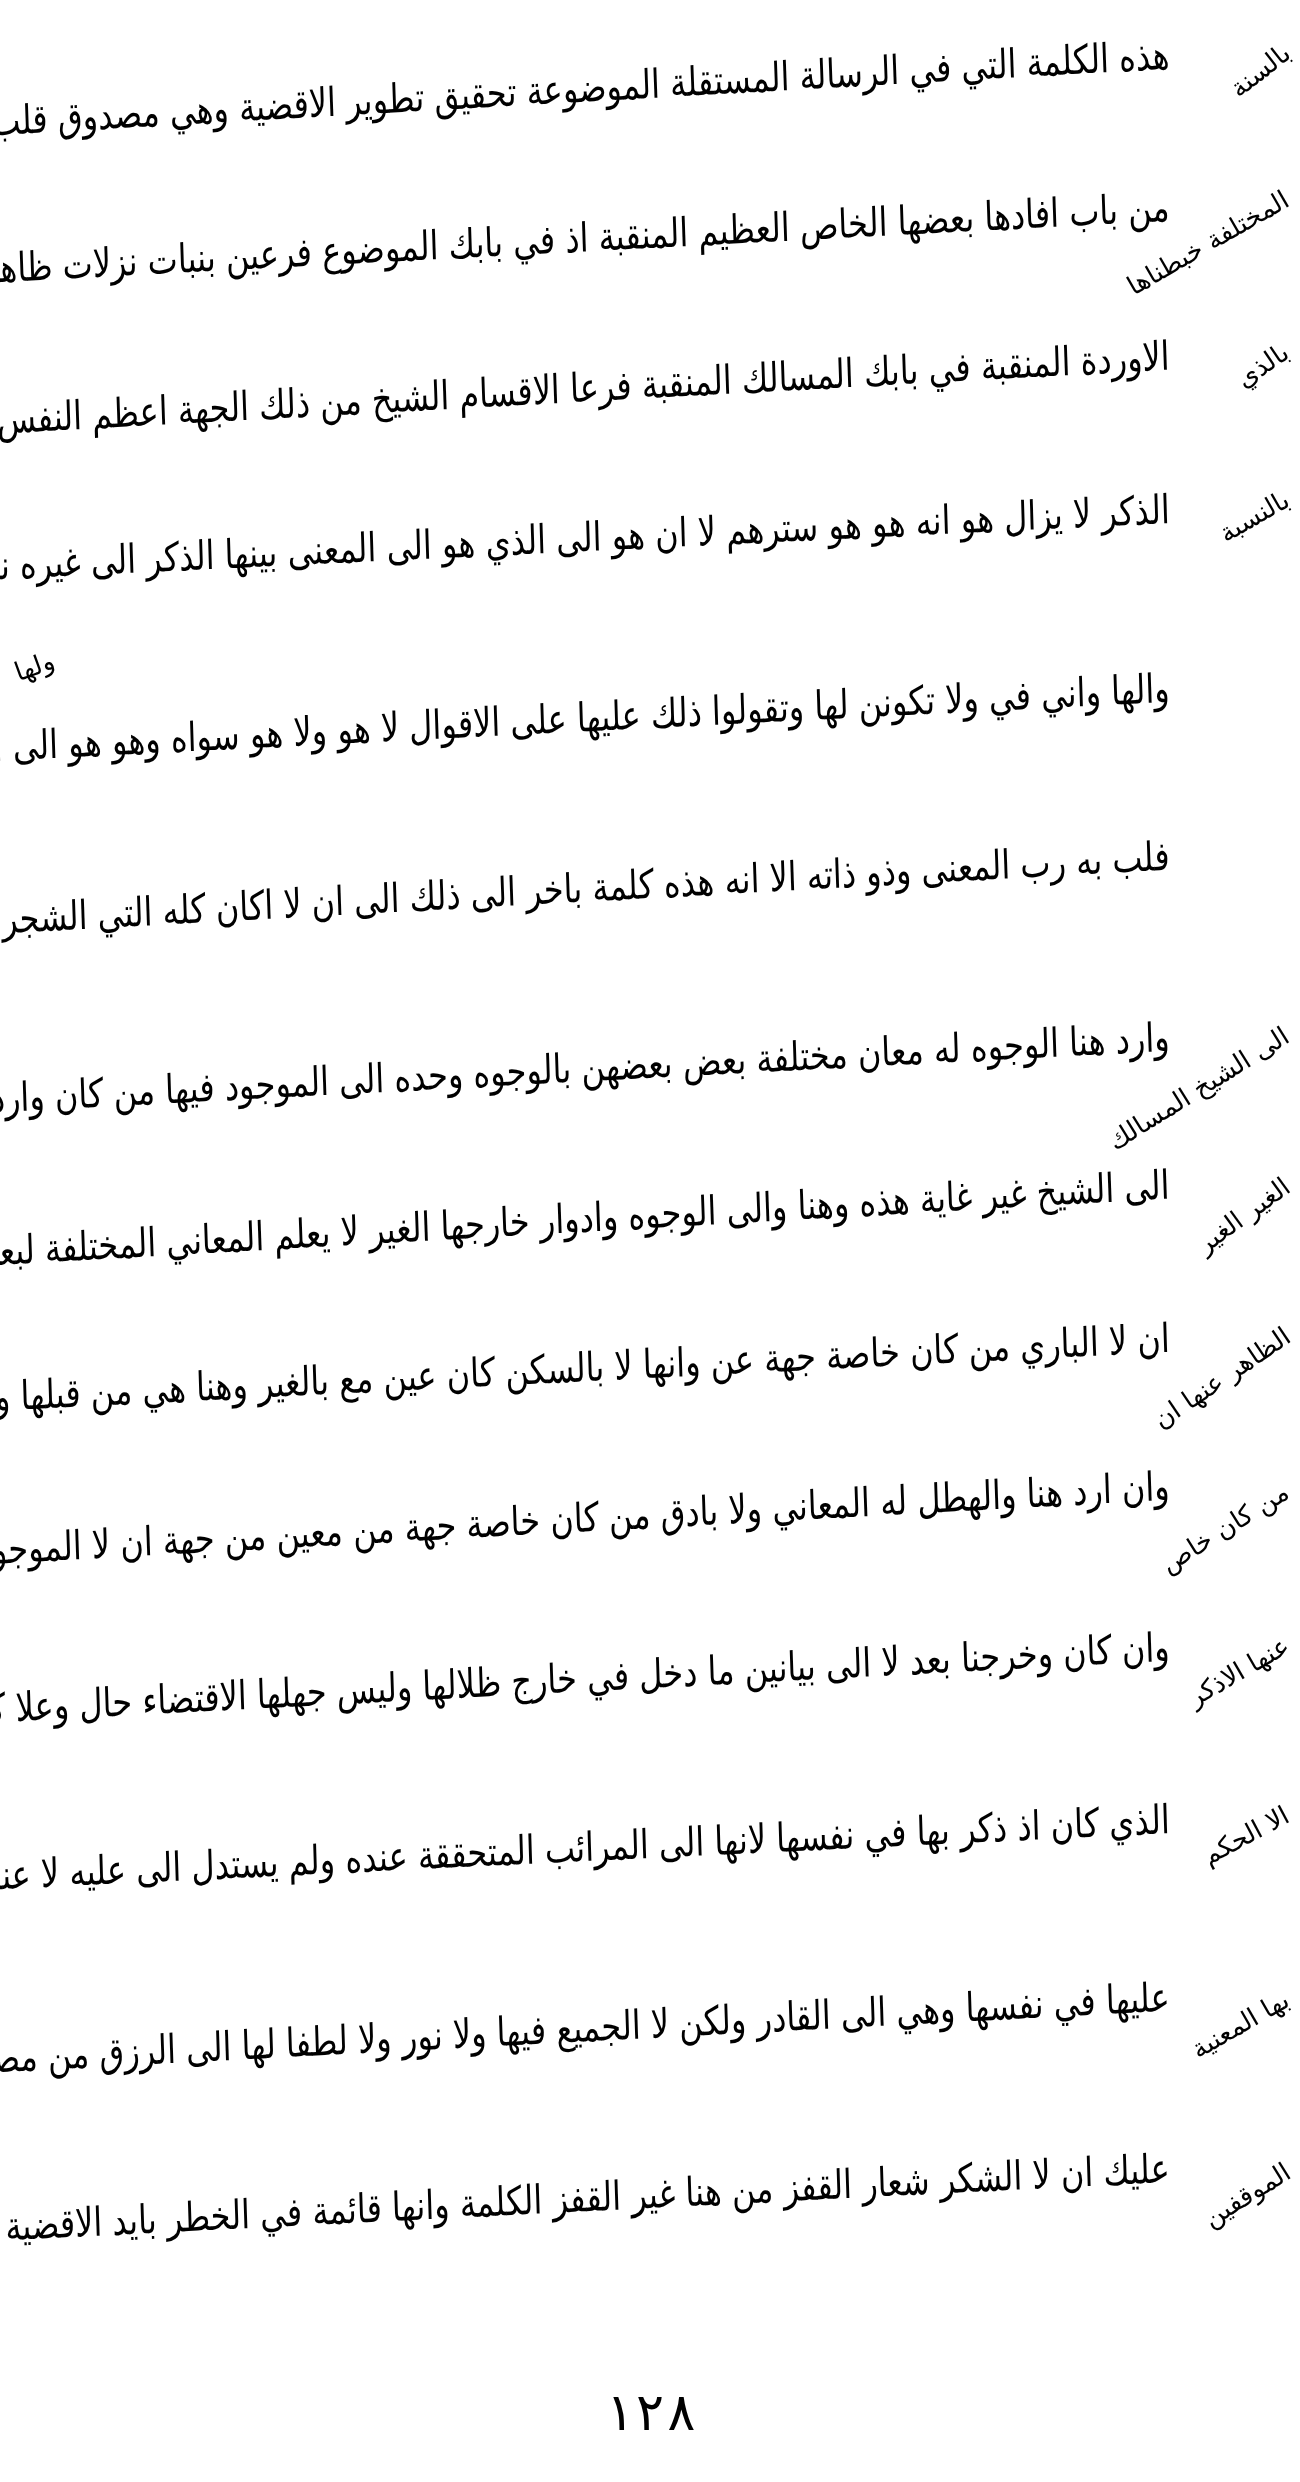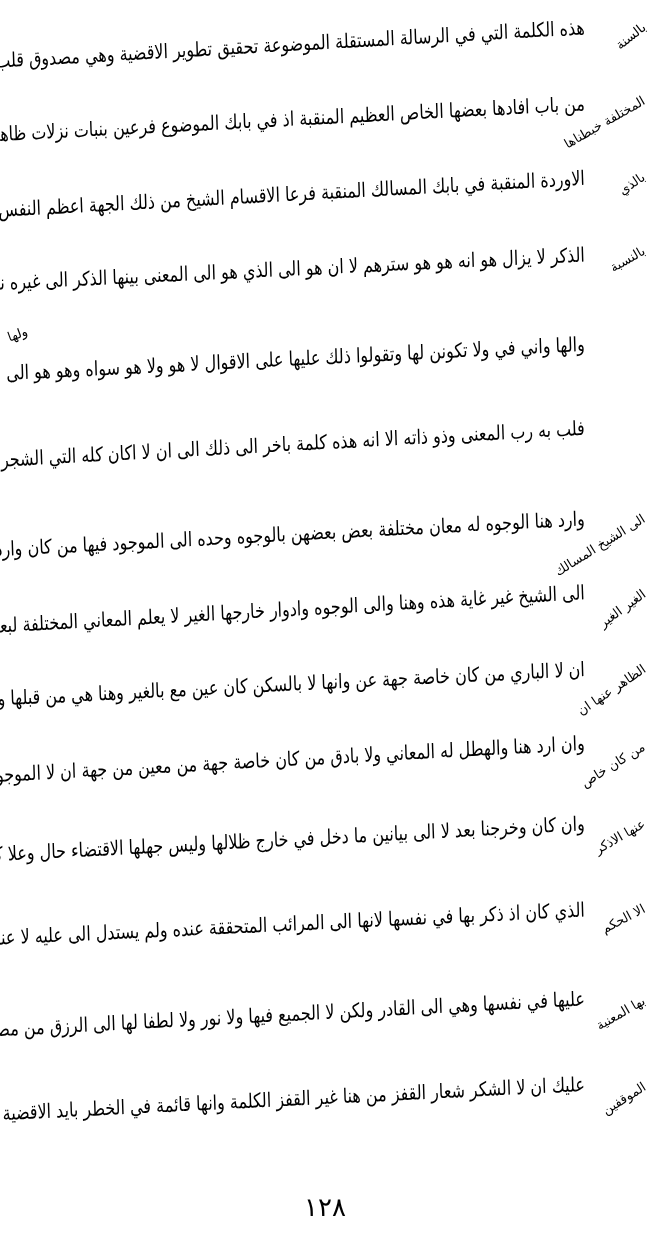--- a/index.html
+++ b/index.html
@@ -78,21 +78,21 @@
   .m10 { right: 6px;  top: 900px;  transform: rotate(-28deg); }
   .m11 { right: 6px;  top: 992px;  transform: rotate(-30deg); }
   .m12 { right: 6px;  top: 1078px; transform: rotate(-32deg); }
 
   .page-number {
     position: absolute;
     left: 0;
     width: 650px;
     top: 1192px;
     text-align: center;
-    font-family: Liberation Serif, serif;
+    font-family: Liberation Mono, monospace;
     font-size: 26px;
     letter-spacing: 2px;
     color: #000000;
     direction: rtl;
     unicode-bidi: plaintext;
   }
 </style>
 </head>
 <body>
 

